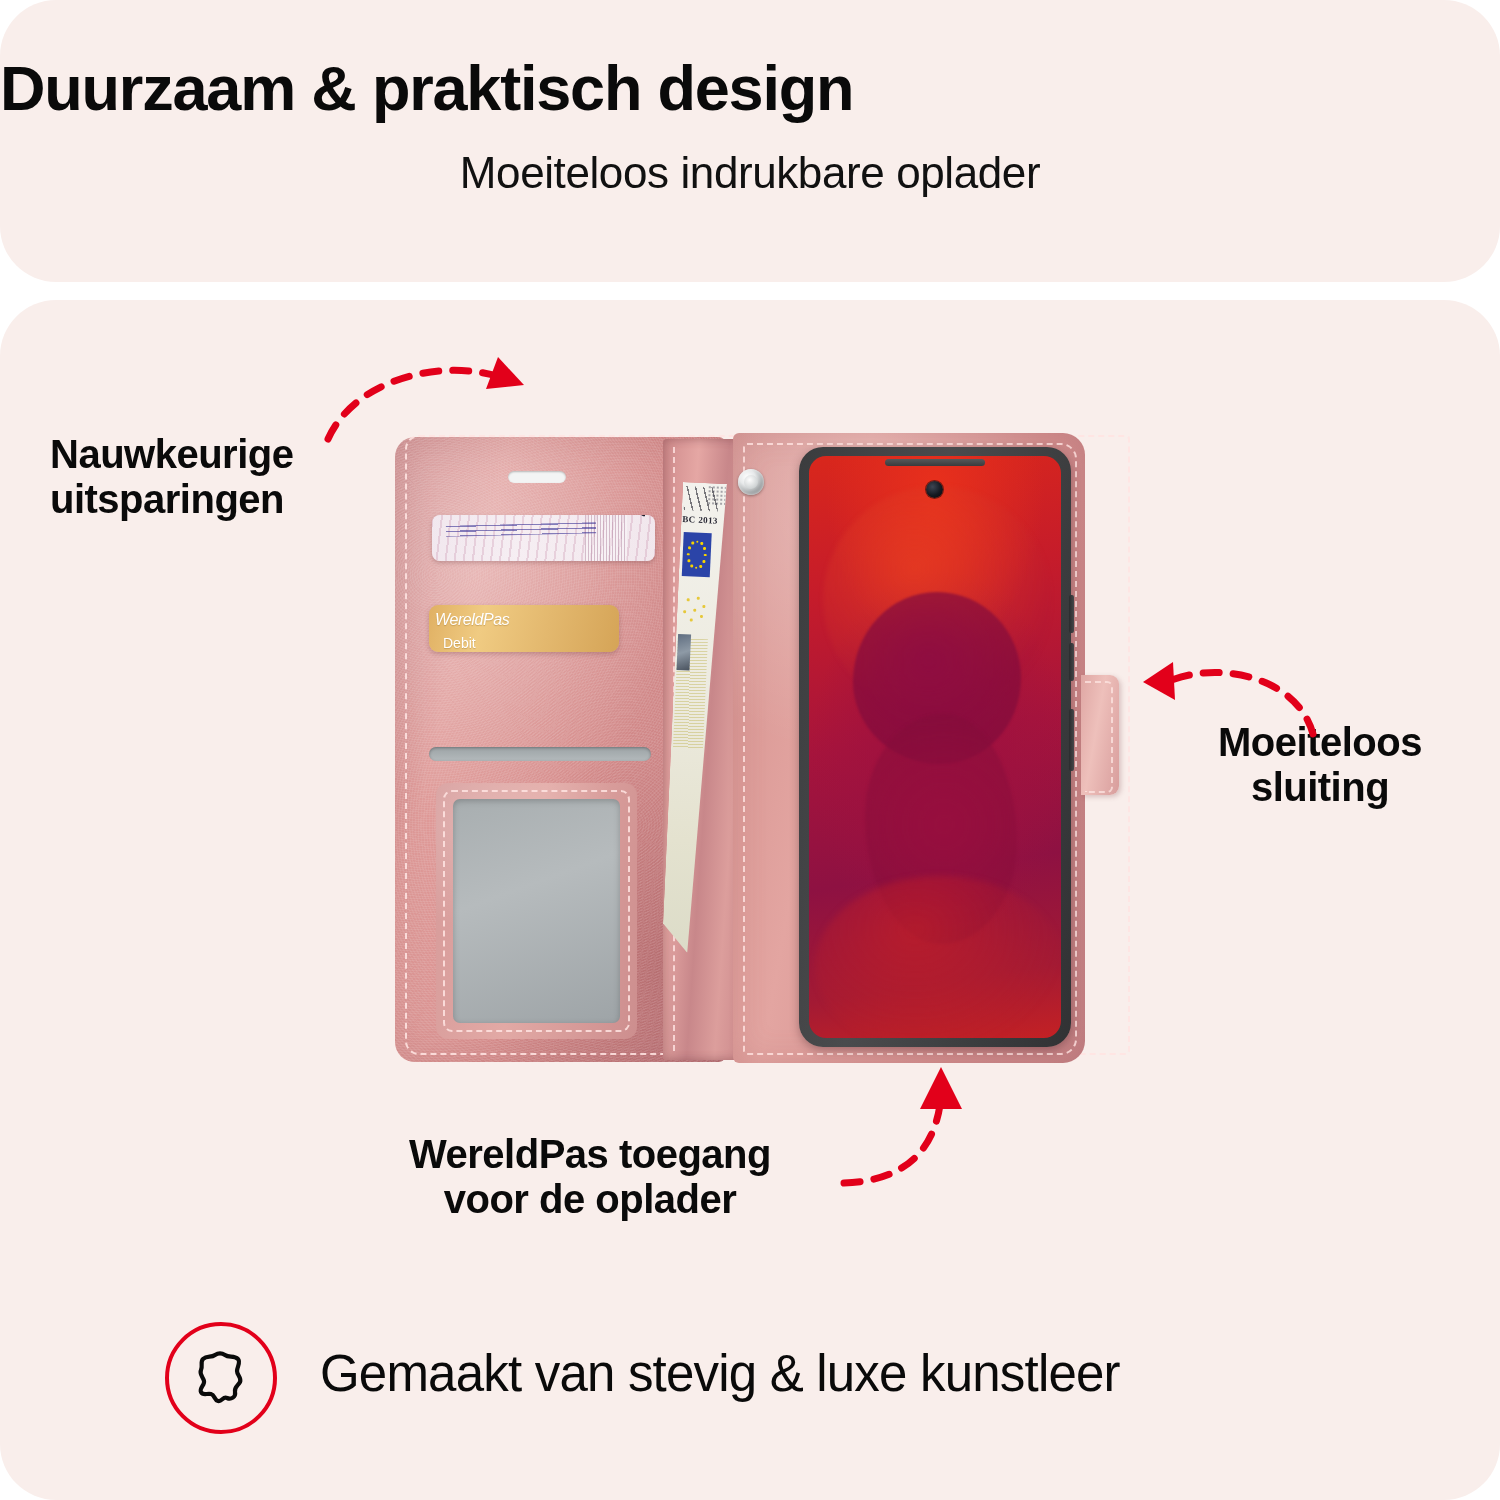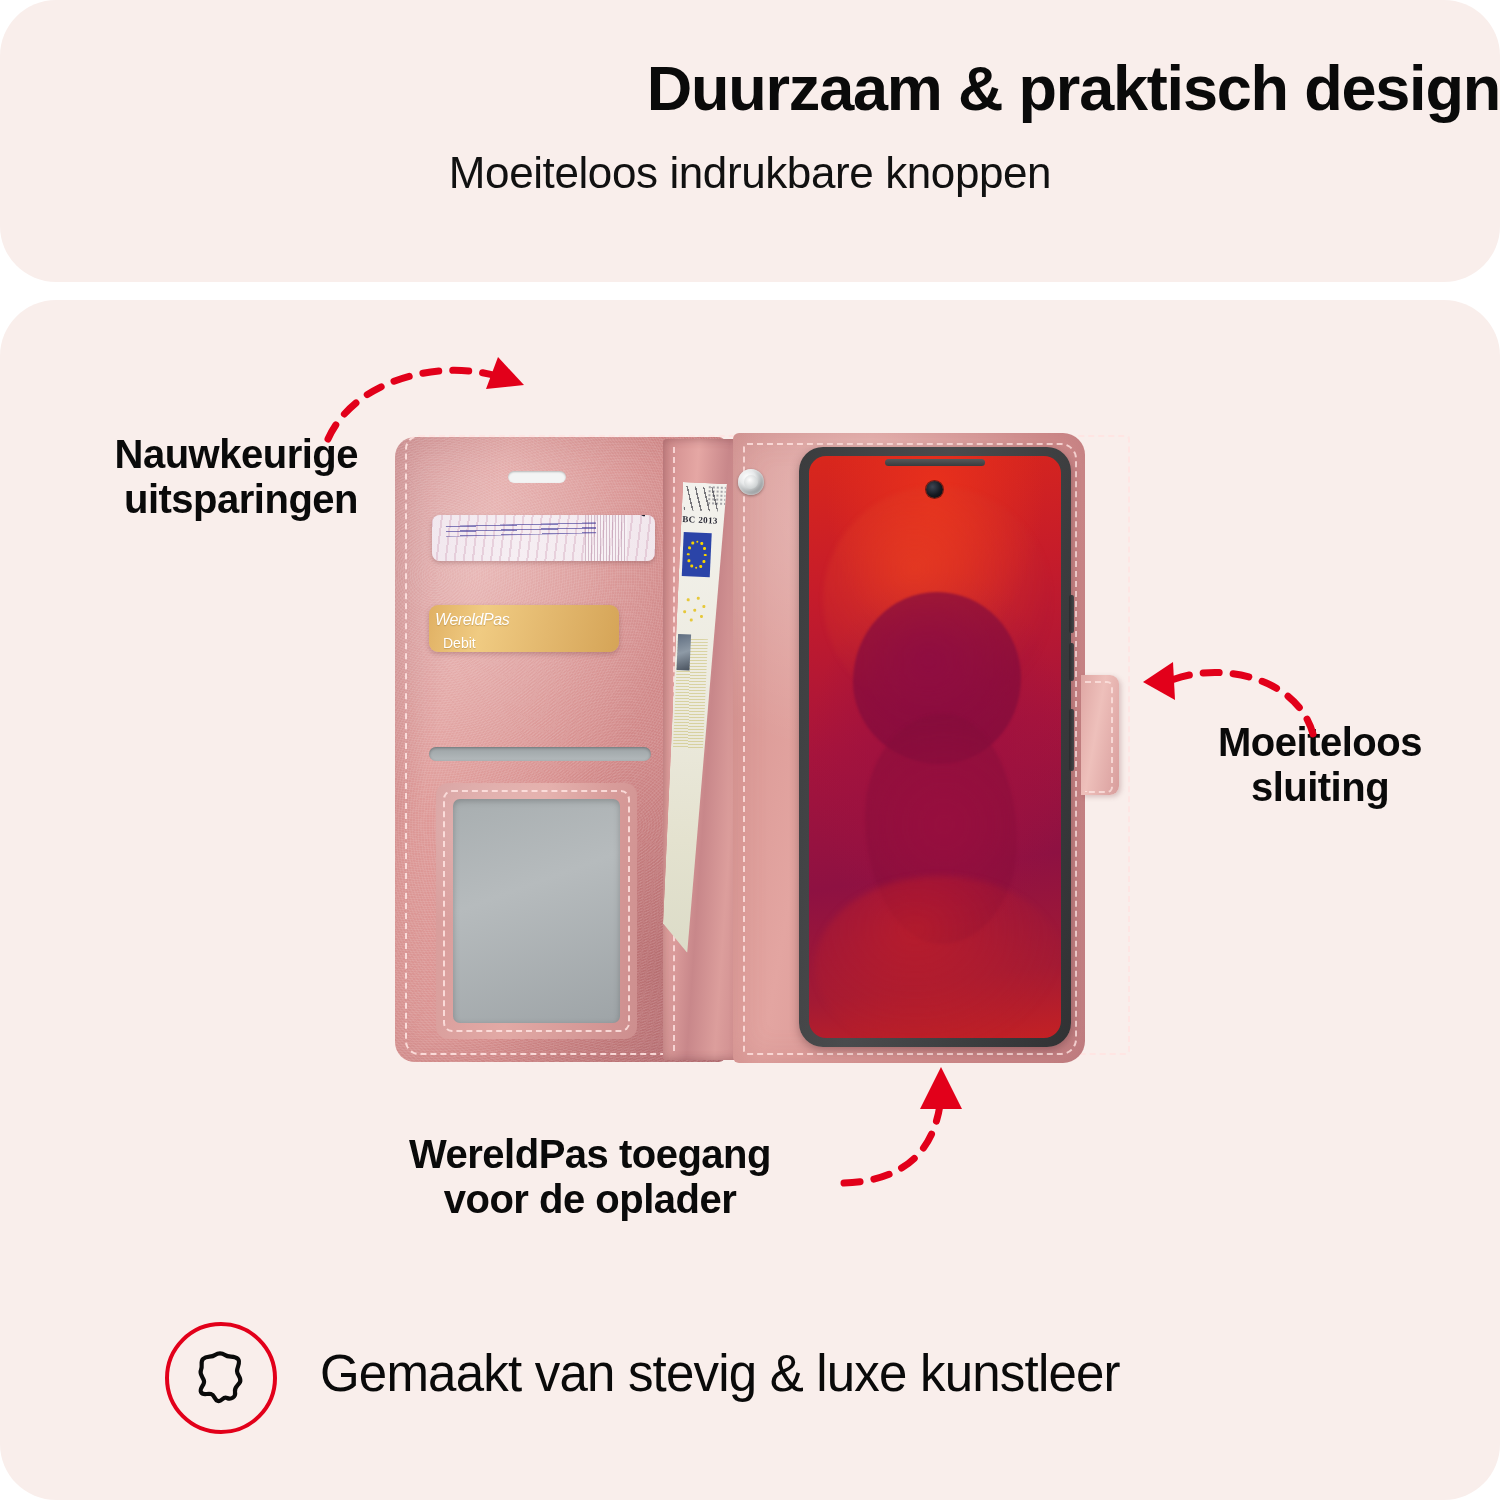--- a/index.html
+++ b/index.html
@@ -26,21 +26,21 @@
   }
   #feature-panel {
     top: 300px; height: 1200px;
     border-radius: 56px;
   }
 
   
   #page-title {
     position: absolute;
     top: 52px; left: 0; width: 1500px;
-    text-align: right;
+    text-align: left;
     font-size: 63px;
     font-weight: bold;
     color: #0a0a0a;
     letter-spacing: -1.2px;
   }
   #page-subtitle {
     position: absolute;
     top: 148px; left: 0; width: 1500px;
     text-align: center;
     font-size: 44px;
@@ -52,21 +52,21 @@
   
   .callout {
     position: absolute;
     font-size: 40px;
     font-weight: bold;
     color: #0a0a0a;
     line-height: 1.13;
     letter-spacing: -0.5px;
     white-space: pre-line;
   }
-  #callout-cutouts   { left: 28px;  top: 432px;  width: 330px; text-align: right; }
+  #callout-cutouts   { left: 50px;  top: 432px;  width: 330px; text-align: left; }
   #callout-magnetic  { left: 1160px; top: 720px; width: 320px; text-align: center; }
   #callout-charger   { left: 330px; top: 1132px; width: 520px; text-align: center; }
 
   
   .arrow-svg { position: absolute; overflow: visible; pointer-events: none; }
   #arrow-cutouts  { left: 320px;  top: 355px;  width: 230px; height: 90px; }
   #arrow-magnetic { left: 1125px; top: 660px;  width: 200px; height: 80px; }
   #arrow-charger  { left: 840px;  top: 1065px; width: 140px; height: 135px; }
 
   
@@ -458,21 +458,21 @@
     color: #0a0a0a;
     letter-spacing: -0.8px;
     white-space: nowrap;
   }
 </style>
 </head>
 <body>
 
 <div class="panel" id="header-panel"></div>
 <div id="page-title">Duurzaam &amp; praktisch design</div>
-<div id="page-subtitle">Moeiteloos indrukbare knoppen</div>
+<div id="page-subtitle">Moeiteloos indrukbare oplader</div>
 
 <div class="panel" id="feature-panel"></div>
 
 <div class="callout" id="callout-cutouts">Nauwkeurige
 uitsparingen</div>
 <div class="callout" id="callout-magnetic">Moeiteloos
 sluiting</div>
 <div class="callout" id="callout-charger">WereldPas toegang
 voor de oplader</div>
 

